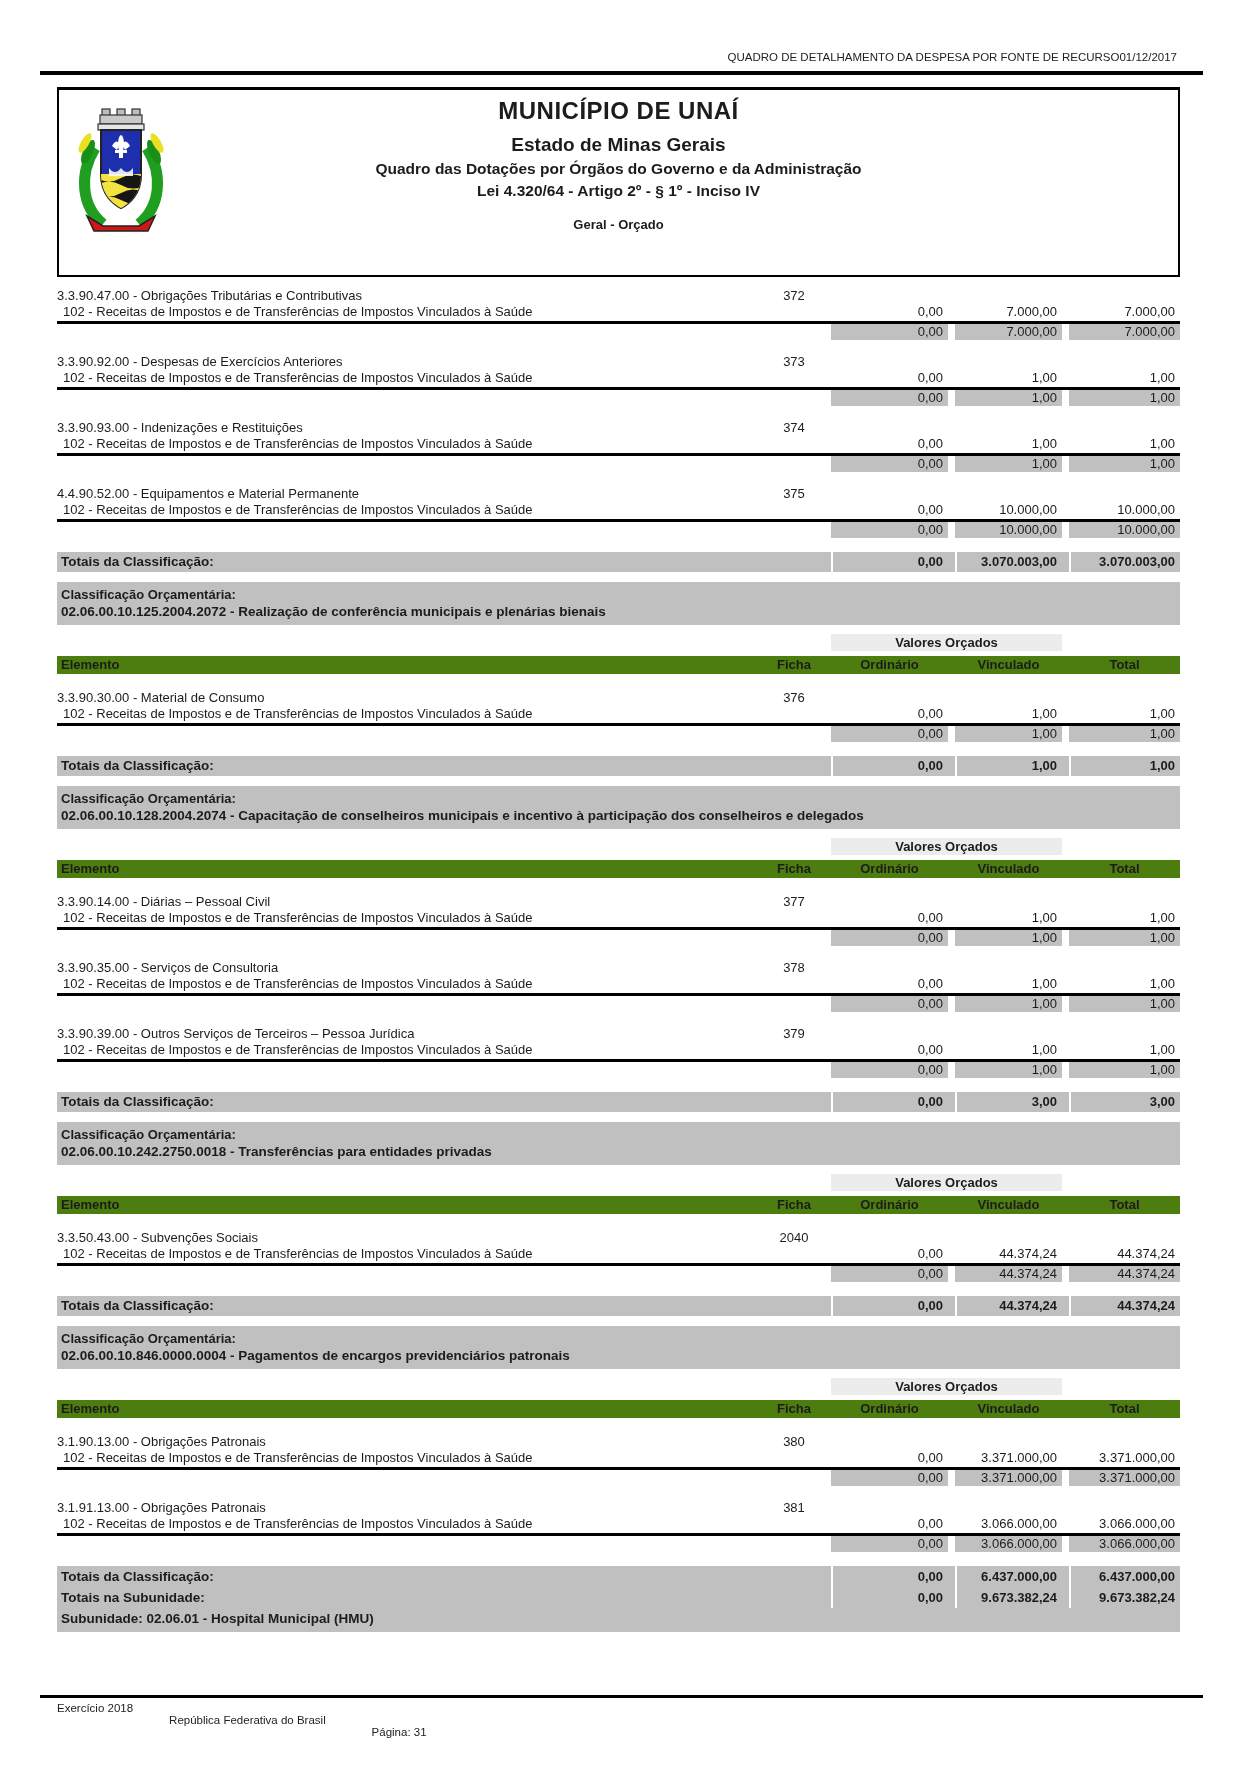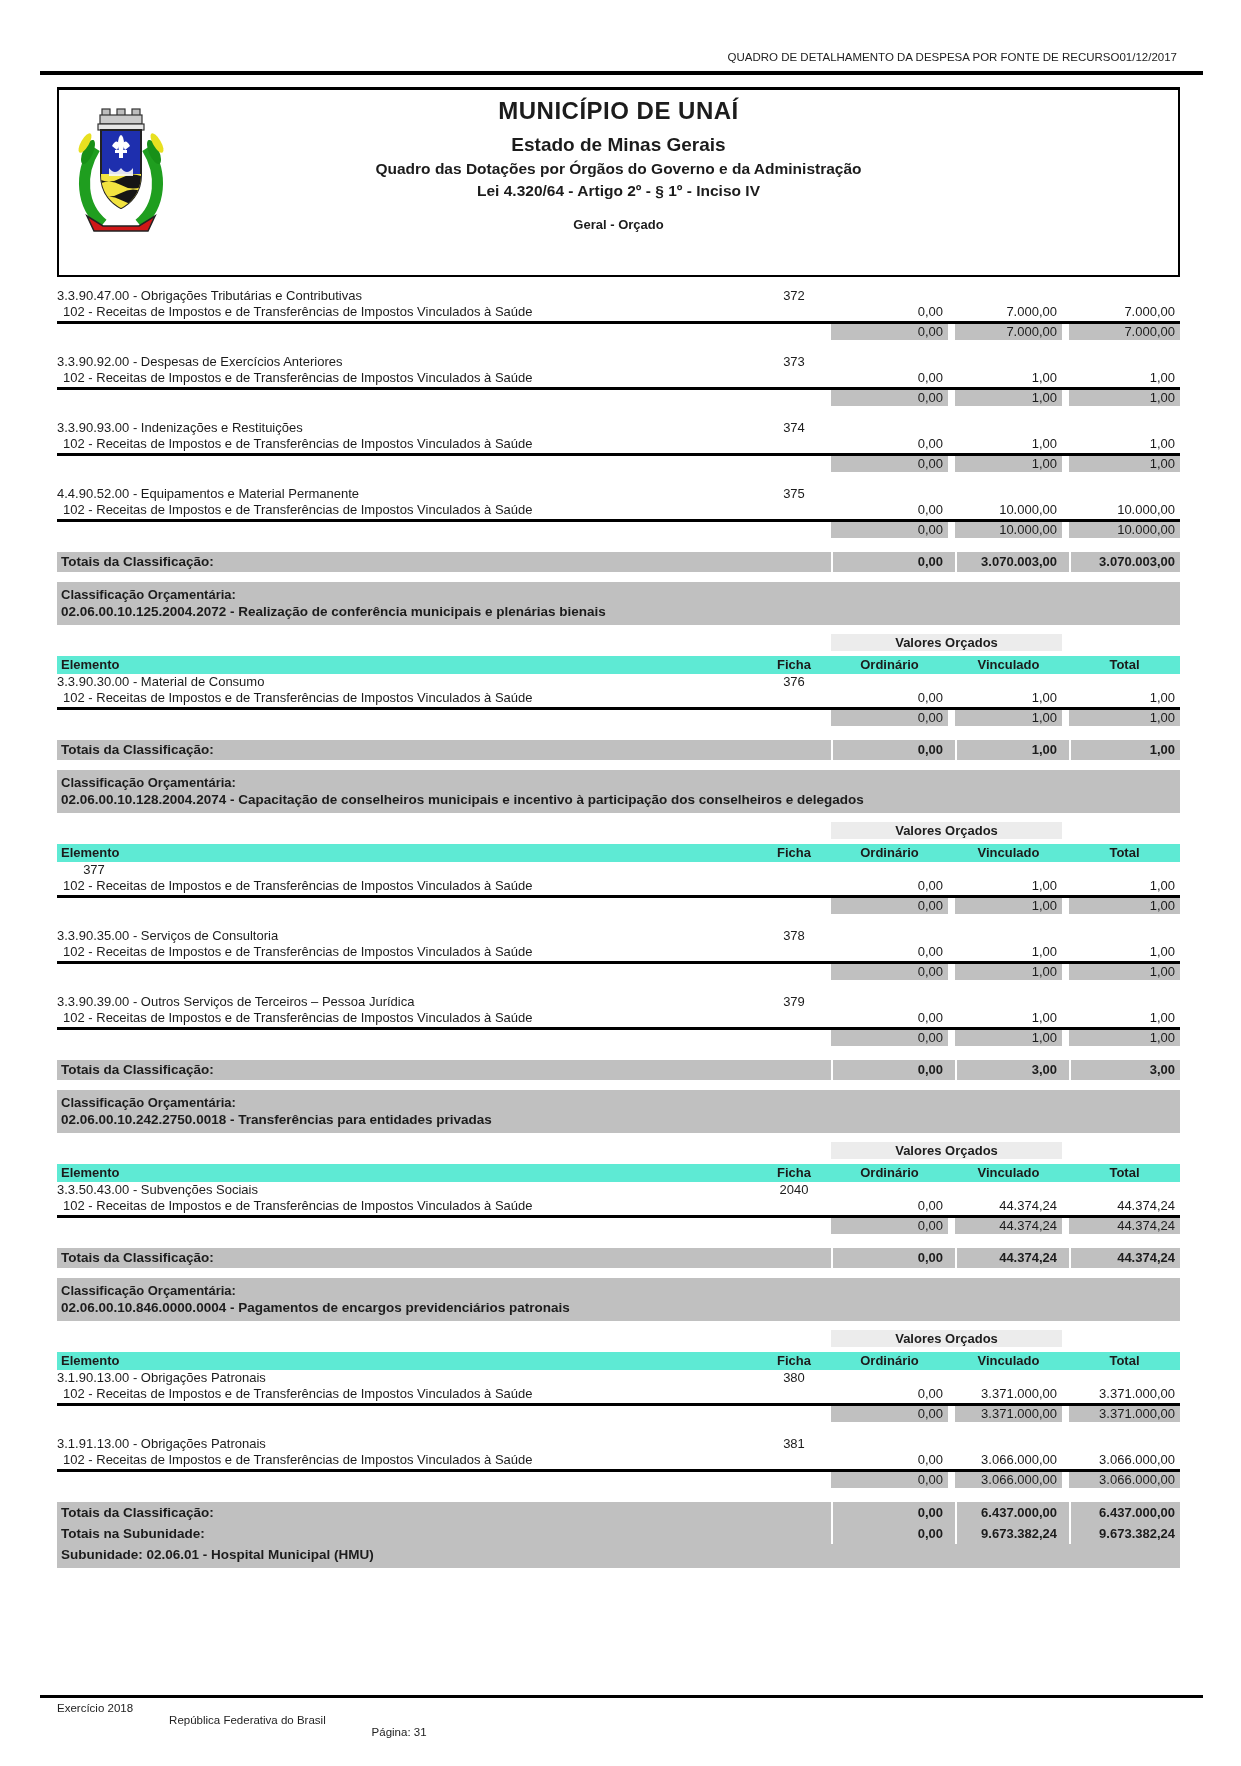--- a/index.html
+++ b/index.html
@@ -34,24 +34,24 @@
   .thick-line{height:3px;background:#000;margin-top:2px;}
   .subtotal-row{line-height:16px;height:16px;}
   .subtotal-row .cell-gray{background:#c0c0c0;}
   .totals-band{background:#c0c0c0;font-weight:bold;line-height:20px;height:20px;margin-top:4px;}
   .totals-band .c-elem{padding-left:4px;box-sizing:border-box;font-size:13.5px;}
   .totals-band .vsep{border-left:2px solid #fff;box-sizing:border-box;}
   .class-band{background:#c0c0c0;font-weight:bold;margin-top:10px;padding:4px 0 5px 4px;}
   .class-band .l1{font-size:13px;line-height:17px;}
   .class-band .l2{font-size:13.5px;line-height:17px;}
   .valores-band{background:#ececec;width:231px;margin-left:774px;margin-top:9px;text-align:center;font-weight:bold;font-size:13px;line-height:17px;height:17px;}
-  .colheader{background:#5eead4;font-weight:bold;margin-top:5px;line-height:18px;height:18px;}
+  .colheader{background:#4d7c0f;font-weight:bold;margin-top:5px;line-height:18px;height:18px;}
   .colheader .c-elem{padding-left:4px;box-sizing:border-box;}
   .colheader .c-ord,.colheader .c-vinc,.colheader .c-total{text-align:center;padding-right:0;}
-  .first-block{margin-top:0;}
+  .first-block{margin-top:16px;}
   .final-band{background:#c0c0c0;margin-top:4px;padding-bottom:3px;}
   .final-band .row{line-height:21px;height:21px;font-weight:bold;}
   .final-band .c-elem{padding-left:4px;box-sizing:border-box;font-size:13.5px;}
   .final-band .vsep{border-left:2px solid #fff;box-sizing:border-box;}
   
   .footer-rule{position:absolute;top:1695px;left:40px;width:1163px;height:3px;background:#000;}
   .footer{position:absolute;top:1702px;left:57px;width:1120px;display:flex;font-size:11.5px;color:#222;flex-direction:column;}
   .footer .f-left{width:33%;text-align:left;}
   .footer .f-center{width:34%;text-align:center;}
   .footer .f-right{width:33%;text-align:right;}
@@ -305,20 +305,21 @@
           <div class="c-elem">Elemento</div>
           <div class="c-ficha">Ficha</div>
           <div class="c-ord">Ordinário</div>
           <div class="sp"></div>
           <div class="c-vinc">Vinculado</div>
           <div class="sp"></div>
           <div class="c-total">Total</div>
         </div>
         <div class="block first-block">
           <div class="row">
+            <div class="c-elem">3.3.90.14.00 - Diárias – Pessoal Civil</div>
             <div class="c-ficha">377</div>
             <div class="c-ord"></div>
             <div class="sp"></div>
             <div class="c-vinc"></div>
             <div class="sp"></div>
             <div class="c-total"></div>
           </div>
           <div class="row fonte-row">
             <div class="c-elem">102 - Receitas de Impostos e de Transferências de Impostos Vinculados à Saúde</div>
             <div class="c-ficha"></div>

